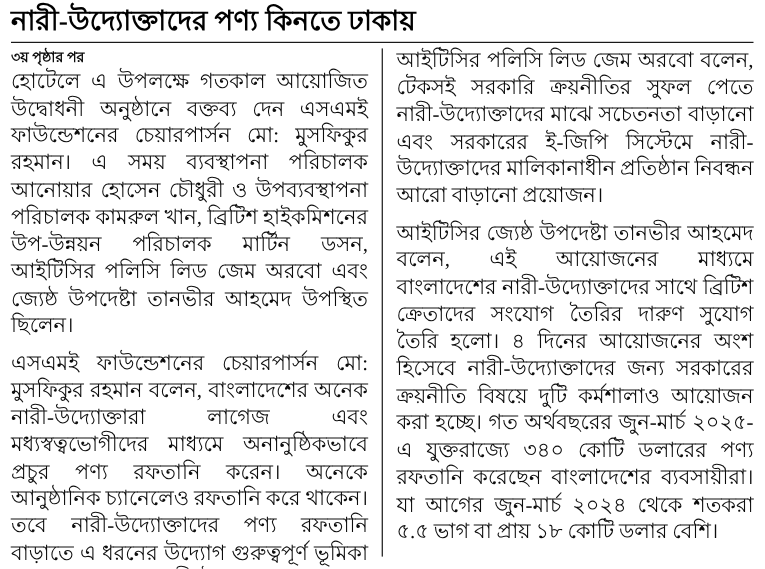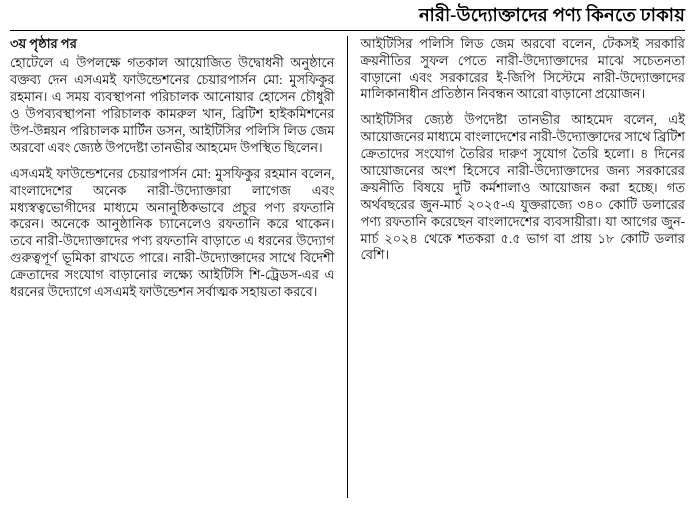--- a/index.html
+++ b/index.html
@@ -15,24 +15,24 @@
     overflow: hidden;
   }
   .page {
     position: relative;
     width: 695px;
     height: 517px;
     box-sizing: border-box;
     padding: 4px 10px 6px 10px;
   }
   .headline {
-    text-align: right;
+    text-align: left;
     font-family: "Liberation Serif", "DejaVu Serif", serif;
     font-weight: bold;
-    font-size: 18px;
+    font-size: 25px;
     letter-spacing: 0.2px;
     line-height: 1.1;
     margin: 2px 0 4px 0;
     color: #000;
   }
   .rule {
     border: 0;
     border-top: 1.5px solid #000;
     margin: 3px 0 5px 0;
   }
@@ -53,21 +53,21 @@
     padding-left: 13px;
   }
   .kicker {
     font-size: 13px;
     font-weight: bold;
     margin: 0 0 4px 0;
     line-height: 1.2;
   }
   p.body-par {
     margin: 0 0 9px 0;
-    font-size: 13px;
+    font-size: 19px;
     line-height: 1.30;
     text-align: justify;
     text-justify: inter-word;
     word-spacing: -0.3px;
   }
   p.body-par:last-child {
     margin-bottom: 0;
   }
 </style>
 </head>

